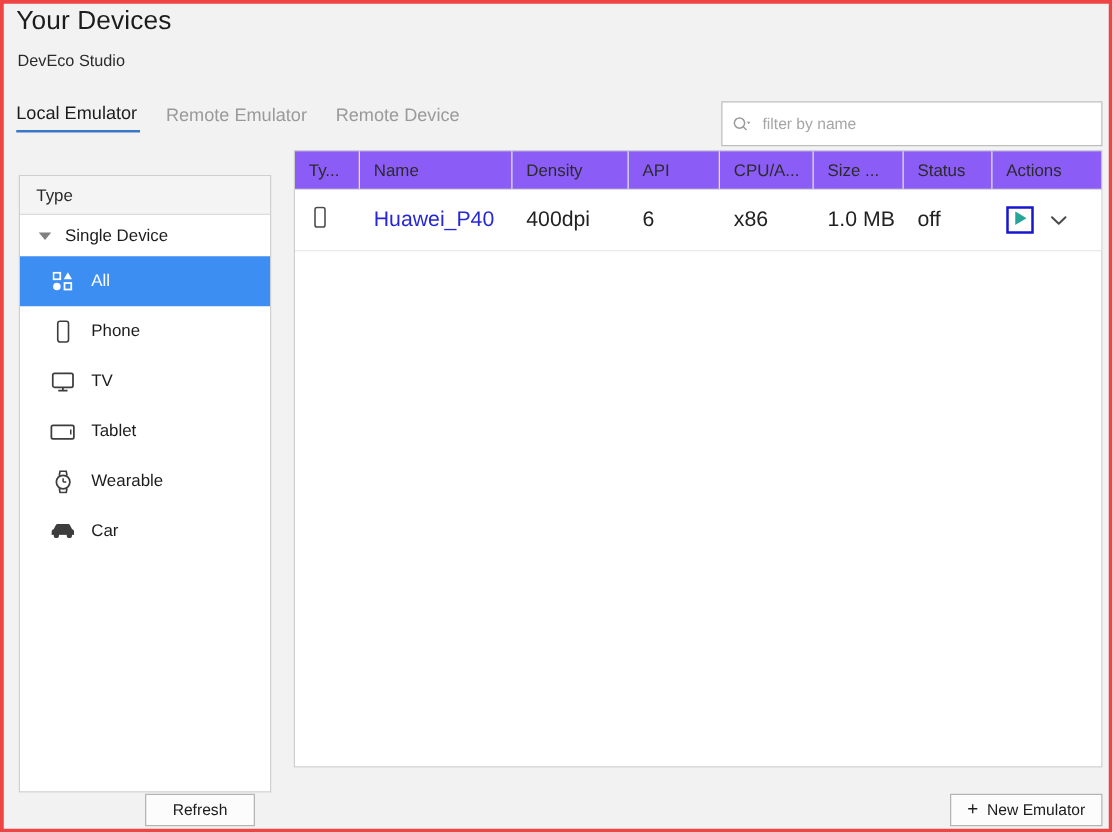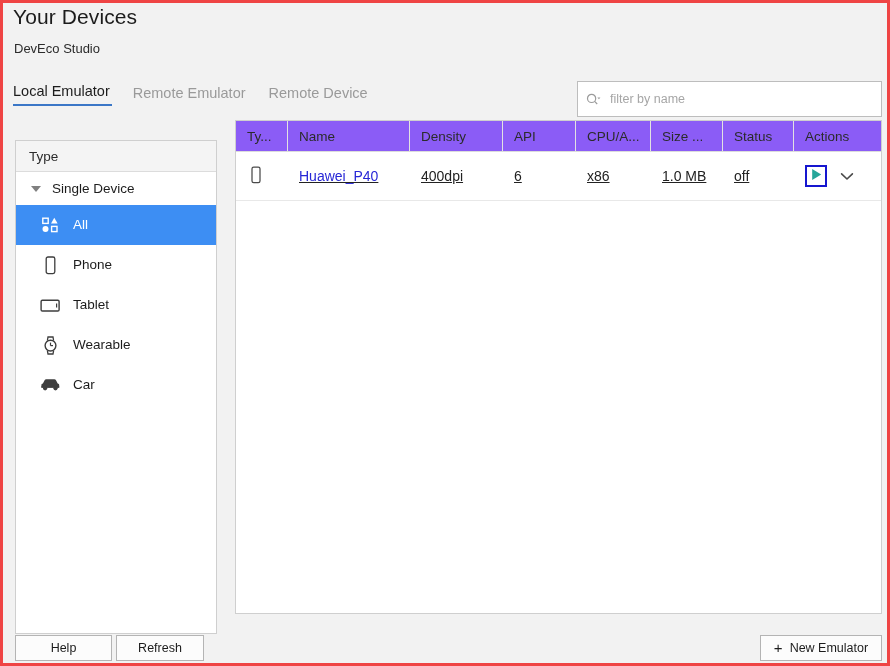--- a/index.html
+++ b/index.html
@@ -168,28 +168,27 @@
     cursor: default;
   }
   .th:last-child { border-right: none; }
   .table-row {
     display: flex;
     height: 49px;
     border-bottom: 1px solid #e8e8e8;
     background: #ffffff;
   }
   .td {
-    font-size: 14px;
+    font-size: 17px;
     color: #222;
     display: flex;
     align-items: center;
     padding-left: 11px;
     overflow: hidden;
     white-space: nowrap;
-    text-decoration: underline;
   }
   .td.center-ico { justify-content: flex-start; padding-left: 14px; }
   .link {
     color: #2727d6;
     cursor: pointer;
   }
   .actions-cell {
     display: flex;
     align-items: center;
     gap: 13px;
@@ -282,20 +281,30 @@
 
     <div class="tree-item">
       <span class="ico">
         <svg width="13" height="19" viewBox="0 0 13 19">
           <rect x="2.2" y="1.0" width="8.6" height="16.6" rx="1.8" fill="none" stroke="#3d3d3d" stroke-width="1.3"></rect>
         </svg>
       </span>
       <span class="lbl">Phone</span>
     </div>
 
+    <div class="tree-item">
+      <span class="ico">
+        <svg width="19" height="17" viewBox="0 0 19 17">
+          <rect x="1.2" y="1.6" width="16.2" height="11.2" rx="1.4" fill="none" stroke="#3d3d3d" stroke-width="1.4"></rect>
+          <line x1="9.3" y1="12.8" x2="9.3" y2="15.2" stroke="#3d3d3d" stroke-width="1.4"></line>
+          <line x1="5.6" y1="15.4" x2="13.0" y2="15.4" stroke="#3d3d3d" stroke-width="1.4"></line>
+        </svg>
+      </span>
+      <span class="lbl">TV</span>
+    </div>
 
     <div class="tree-item">
       <span class="ico">
         <svg width="21" height="15" viewBox="0 0 21 15">
           <rect x="1.1" y="2.2" width="18.0" height="10.8" rx="1.3" fill="none" stroke="#3d3d3d" stroke-width="1.4"></rect>
           <line x1="16.6" y1="5.6" x2="16.6" y2="9.6" stroke="#3d3d3d" stroke-width="1.2"></line>
         </svg>
       </span>
       <span class="lbl">Tablet</span>
     </div>
@@ -364,20 +373,19 @@
         </span>
         <span class="chev">
           <svg width="14" height="9" viewBox="0 0 14 9">
             <path d="M1.6 1.8 L7.0 7.0 L12.4 1.8" fill="none" stroke="#4a4a4a" stroke-width="1.6" stroke-linecap="round" stroke-linejoin="round"></path>
           </svg>
         </span>
       </div>
     </div>
   </div>
 
-  <button class="btn" id="help-btn">Help</button>
   <button class="btn" id="refresh-btn">Refresh</button>
   <button class="btn" id="new-emu-btn">
     <span class="plus">+</span>
     <span>New Emulator</span>
   </button>
 
 </div>
 
 </body></html>

